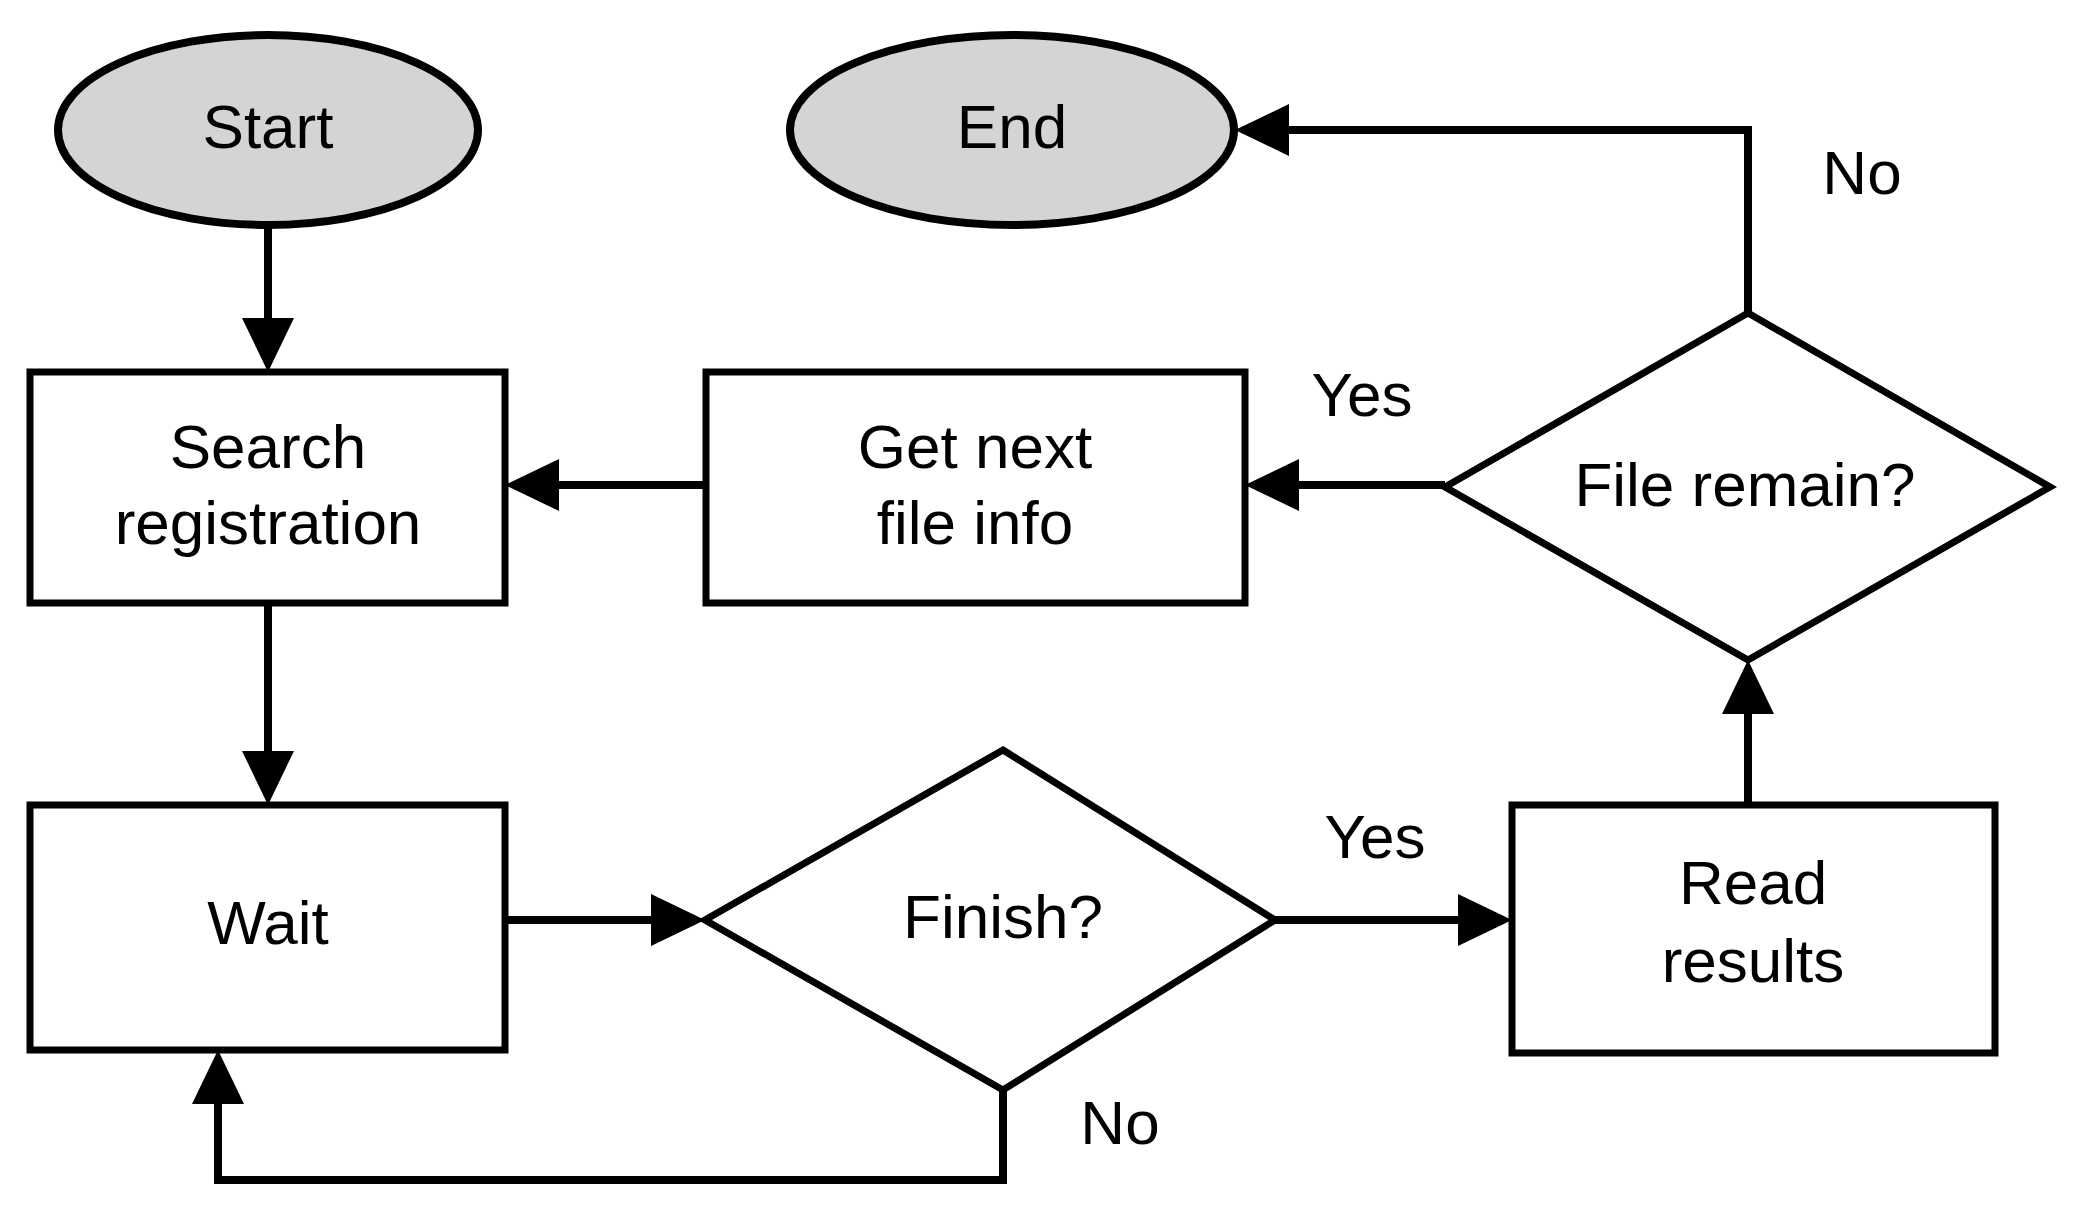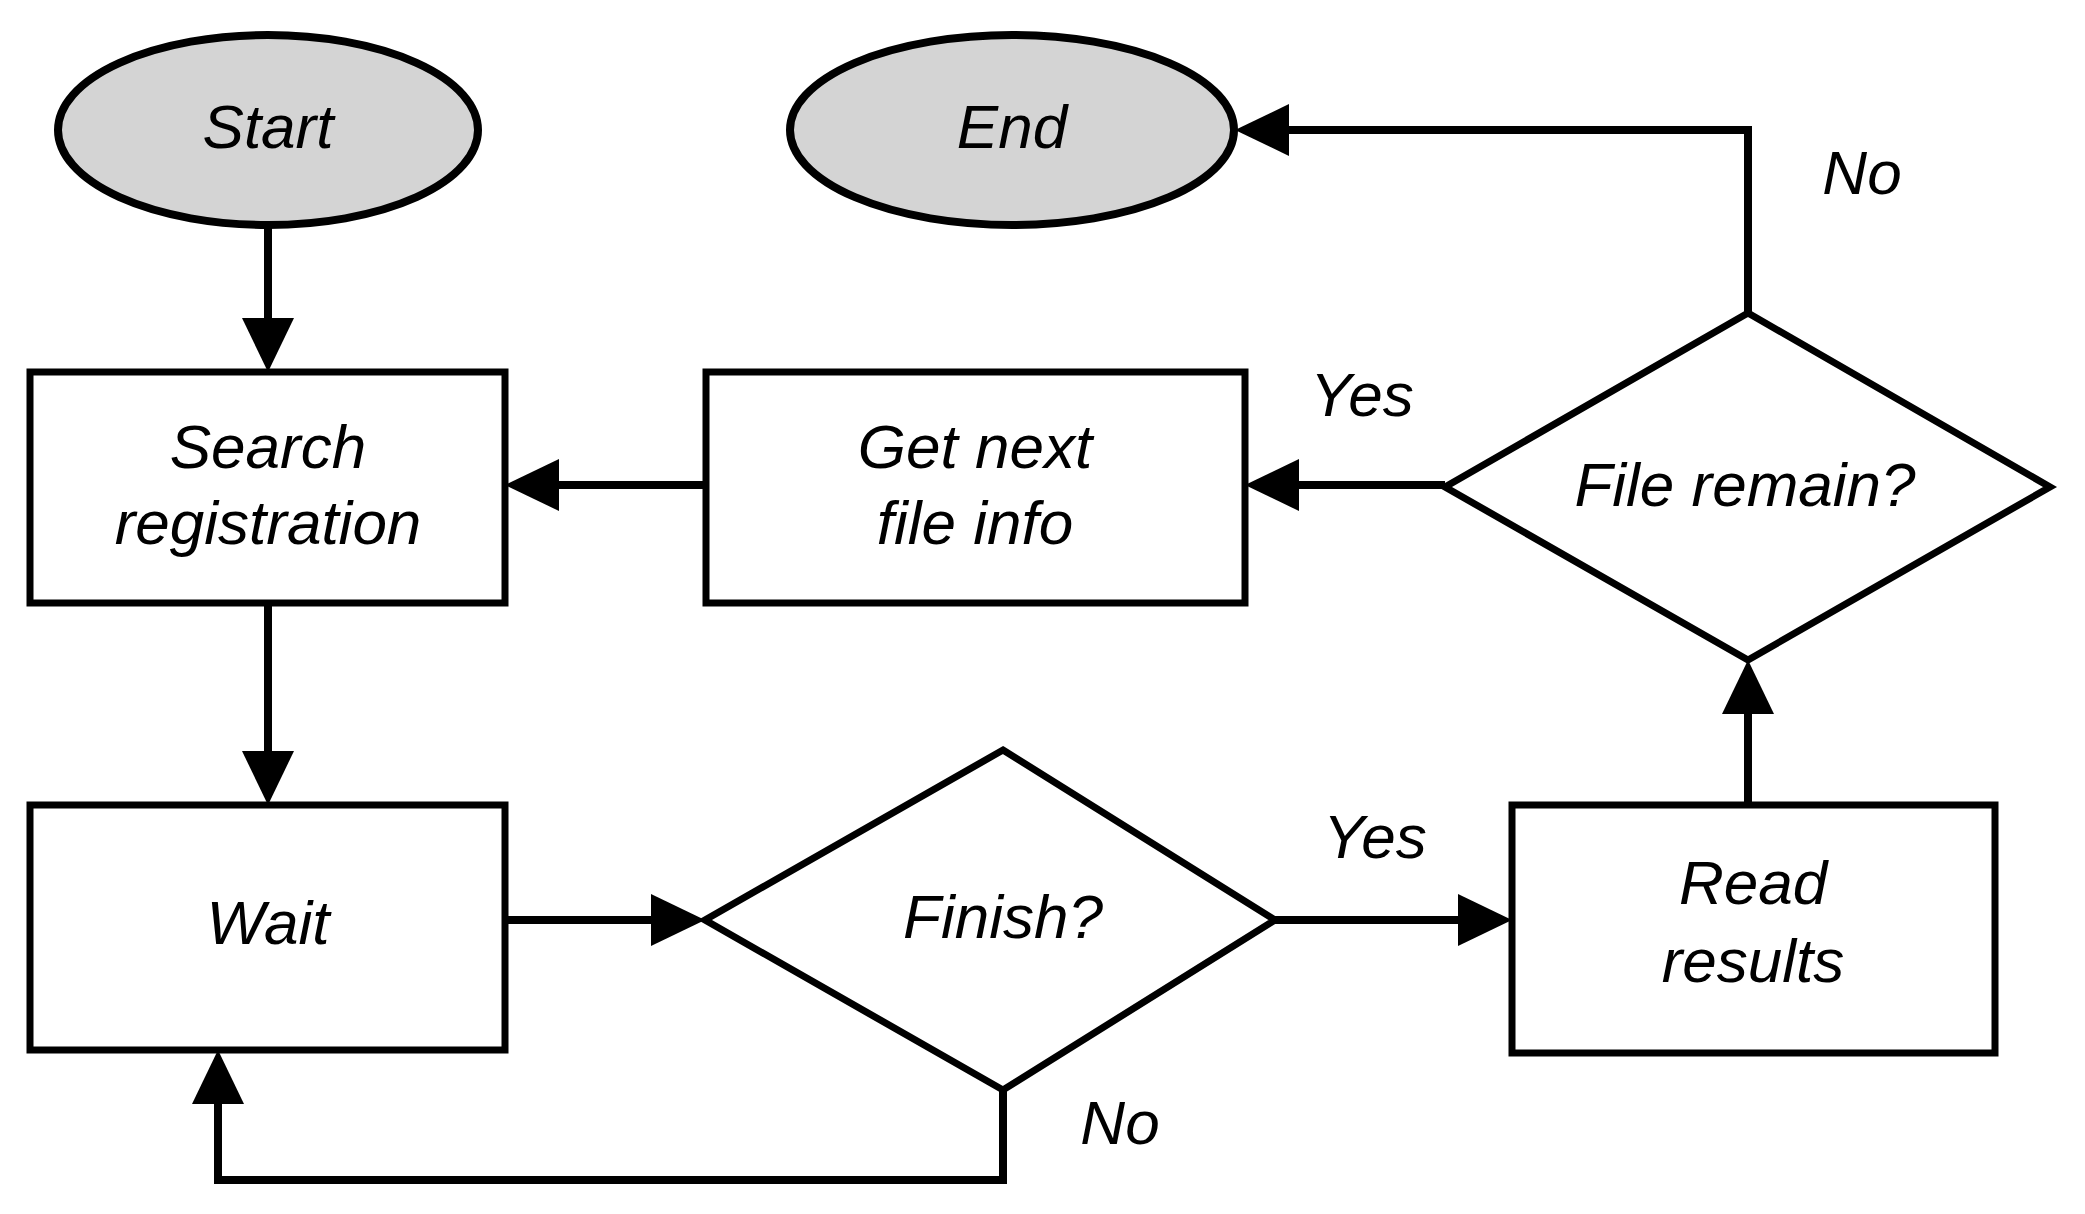--- a/index.html
+++ b/index.html
@@ -11,21 +11,20 @@
     width: 2085px;
     height: 1214px;
     font-family: "Liberation Sans", sans-serif;
     overflow: hidden;
   }
   #flowchart-root {
     position: relative;
     width: 2085px;
     height: 1214px;
     background: #ffffff;
-    font-style: italic;
   }
   svg.flow-canvas {
     position: absolute;
     top: 0;
     left: 0;
     width: 2085px;
     height: 1214px;
     display: block;
   }
   .node-shape {

